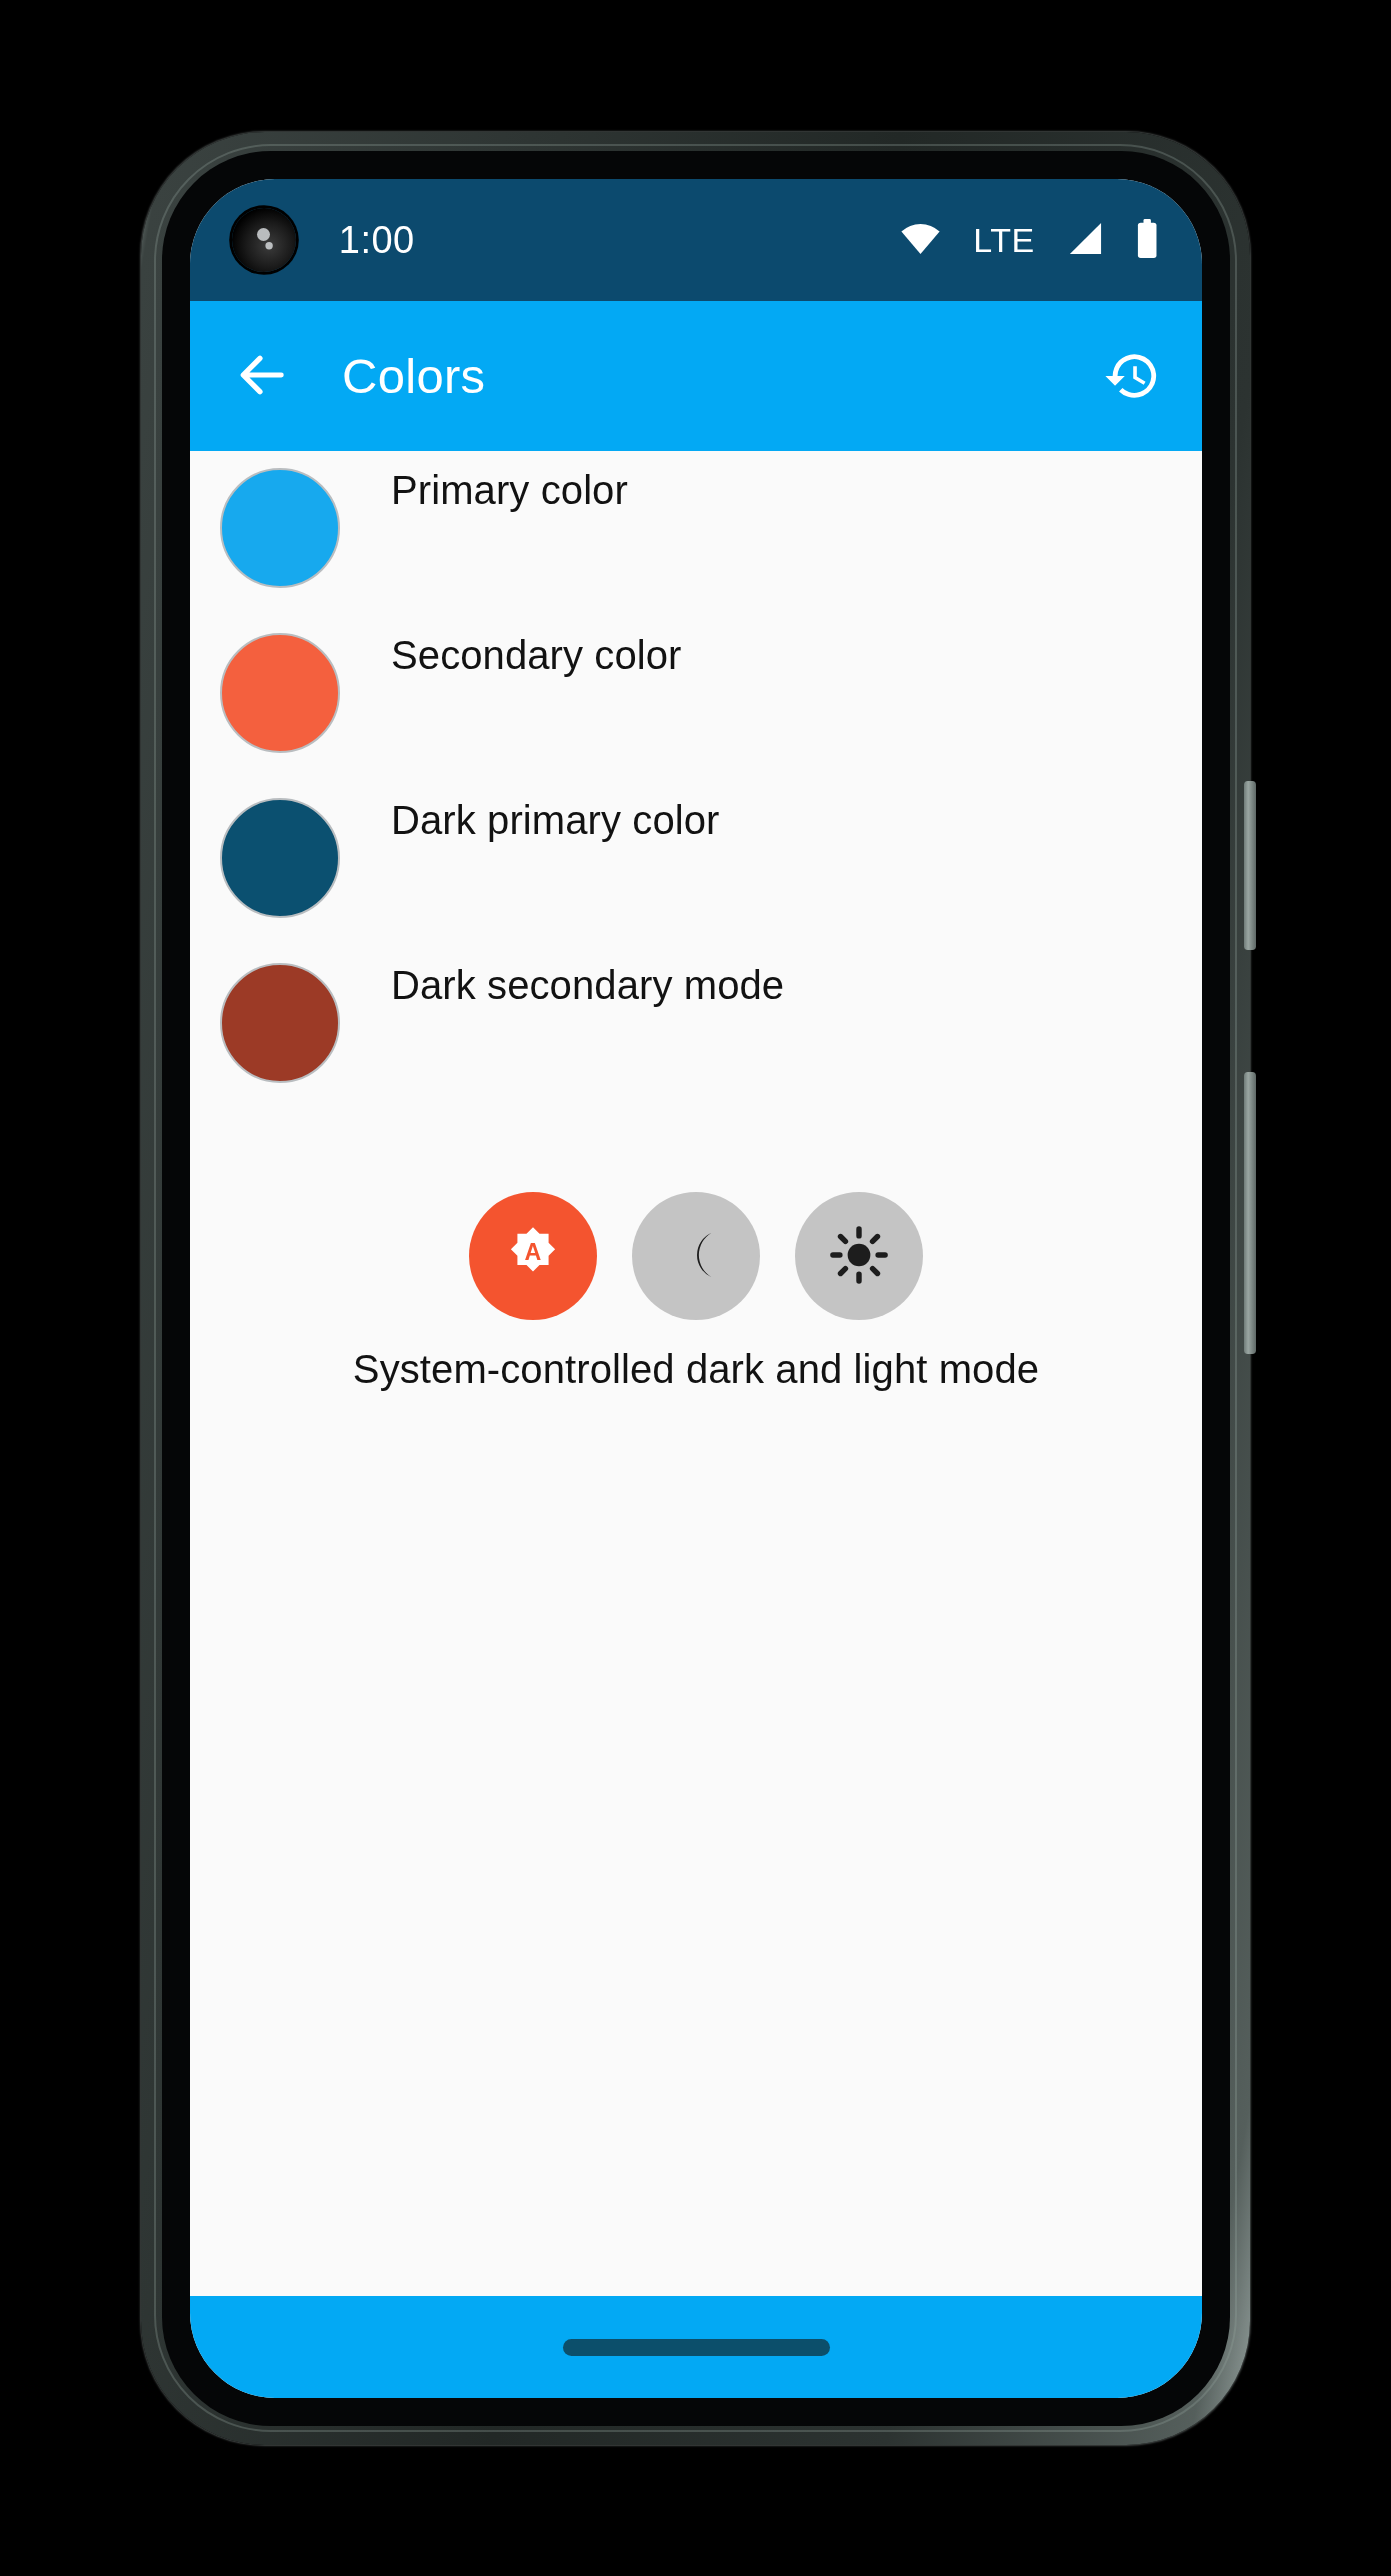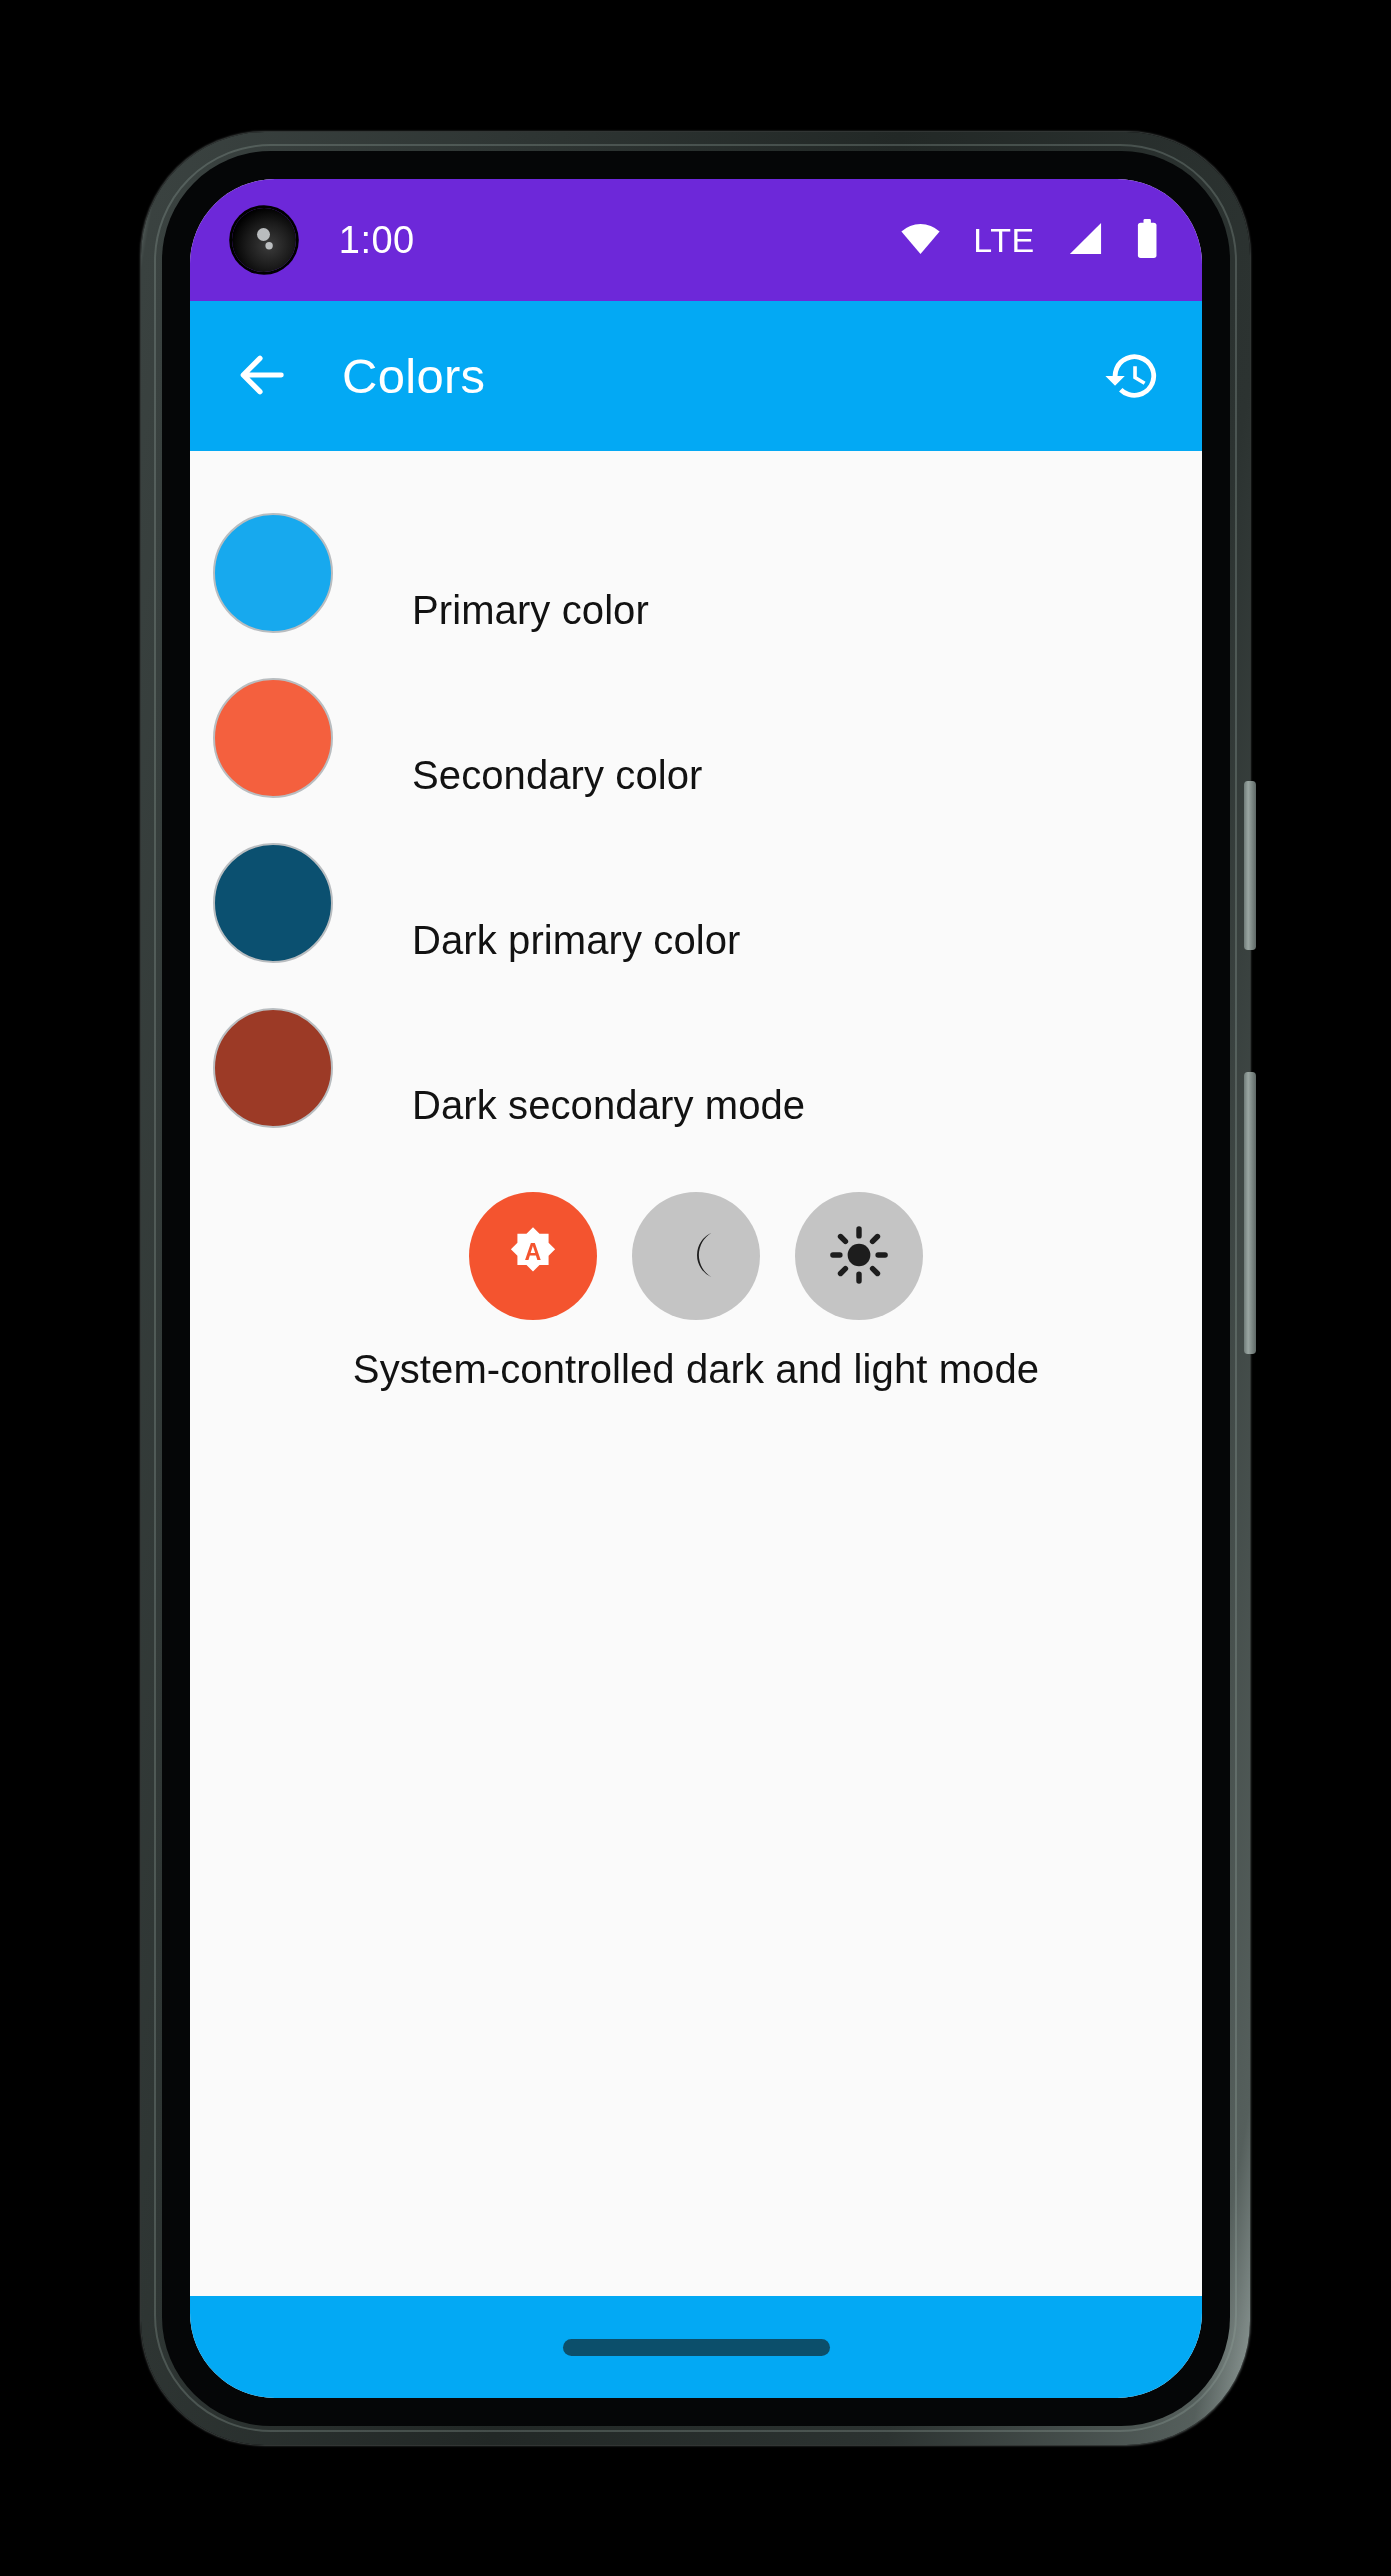--- a/index.html
+++ b/index.html
@@ -151,25 +151,24 @@
   
   #content {
     flex: 1 1 auto;
     background: #fafafa;
     padding-top: 17px;
     overflow: hidden;
   }
 
   .color-row {
     display: flex;
-    align-items: flex-end;
+    align-items: flex-start;
     height: 165px;
-    padding-left: 23px;
-    box-sizing: border-box;
-    gap: 28px;
+    padding-left: 30px;
+    box-sizing: border-box;
   }
   .swatch {
     width: 120px; height: 120px;
     border-radius: 50%;
     border: 2.8px solid #b9bdc0;
     box-sizing: border-box;
     flex: none;
   }
   .color-label {
     font-size: 40px;
@@ -228,21 +227,21 @@
 
   <div class="frame-outer"></div>
   <div class="frame-bezel"></div>
   <div class="frame-inner-rim"></div>
 
   <div class="side-btn power"></div>
   <div class="side-btn volume"></div>
 
   <div id="screen" style="background: rgb(250, 250, 250);">
 
-    <div id="status-bar" style="background: #6d28d9;">
+    <div id="status-bar" style="background: #0c4a6e;">
 
       <div id="camera-punchhole"></div>
 
       <div id="status-time">1:00</div>
 
       <div id="status-icons">
 
         <span class="si">
           <svg width="41" height="32" viewBox="0 0 44 34">
             <path d="M22 33 L1.5 9 A30 30 0 0 1 42.5 9 Z" fill="#ffffff"></path>

